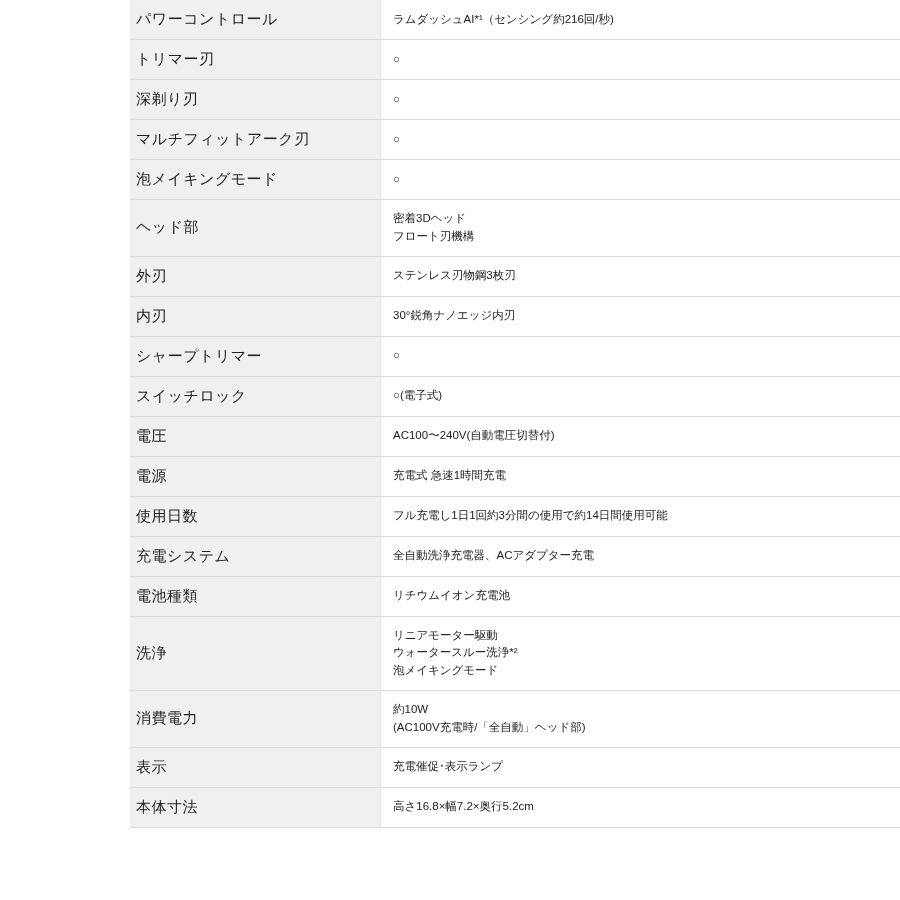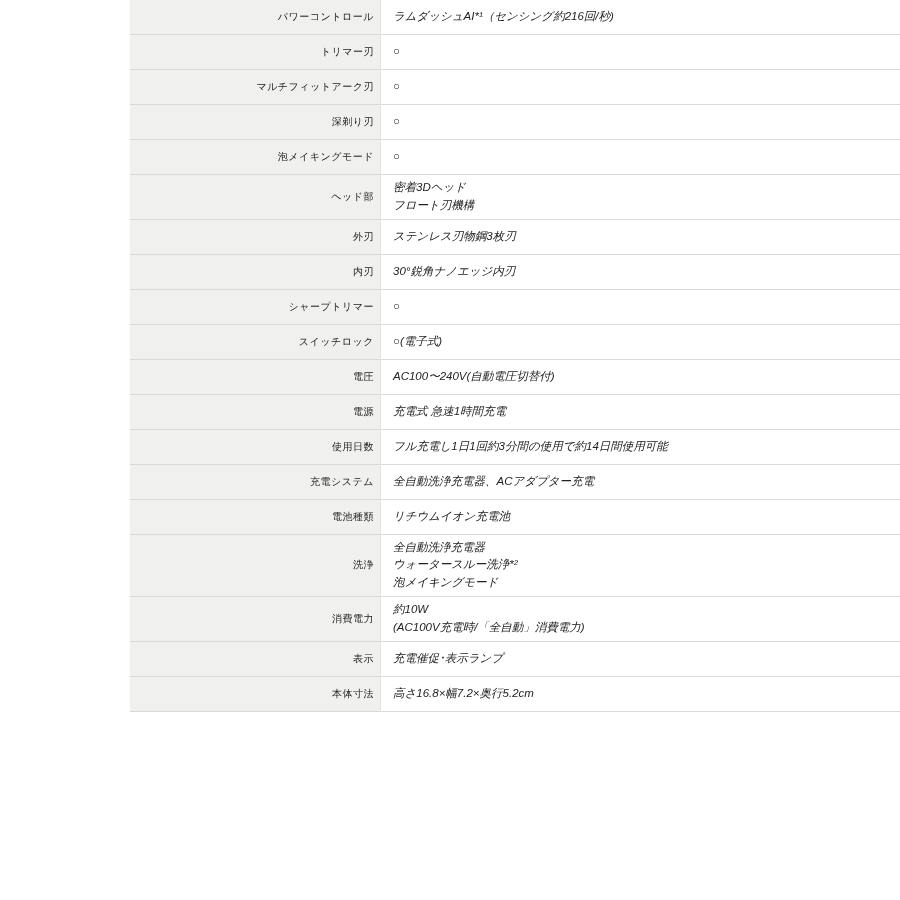--- a/index.html
+++ b/index.html
@@ -26,37 +26,36 @@
     table-layout: fixed;
     font-size: 11.5px;
   }
   table.spec-table tr {
     border-bottom: 1px solid #d9d9d9;
   }
   table.spec-table th {
     width: 238px;
     background: #f0f0ee;
     font-weight: normal;
-    text-align: right;
+    text-align: left;
     vertical-align: middle;
     padding: 10px 6px;
     color: #222222;
     letter-spacing: 0.5px;
-    font-size: 10px;
+    font-size: 15px;
     border-right: 1px solid #e3e3e1;
   }
   table.spec-table td {
     background: #ffffff;
     text-align: left;
     vertical-align: middle;
-    padding: 4px 12px;
+    padding: 10px 12px;
     color: #222222;
     line-height: 1.55;
     font-size: 11.5px;
-    font-style: italic;
   }
   .cell-line {
     display: block;
     white-space: pre;
   }
 </style>
 </head>
 <body>
 
 <div class="spec-wrap">
@@ -68,27 +67,27 @@
             <span class="cell-line">ラムダッシュAI*¹（センシング約216回/秒)</span>
           </td>
         </tr>
         <tr>
           <th>トリマー刃</th>
           <td>
             <span class="cell-line">○</span>
           </td>
         </tr>
         <tr>
-          <th>マルチフィットアーク刃</th>
+          <th>深剃り刃</th>
           <td>
             <span class="cell-line">○</span>
           </td>
         </tr>
         <tr>
-          <th>深剃り刃</th>
+          <th>マルチフィットアーク刃</th>
           <td>
             <span class="cell-line">○</span>
           </td>
         </tr>
         <tr>
           <th>泡メイキングモード</th>
           <td>
             <span class="cell-line">○</span>
           </td>
         </tr>
@@ -149,30 +148,30 @@
         </tr>
         <tr>
           <th>電池種類</th>
           <td>
             <span class="cell-line">リチウムイオン充電池</span>
           </td>
         </tr>
         <tr>
           <th>洗浄</th>
           <td>
-            <span class="cell-line">全自動洗浄充電器</span>
+            <span class="cell-line">リニアモーター駆動</span>
             <span class="cell-line">ウォータースルー洗浄*²</span>
             <span class="cell-line">泡メイキングモード</span>
           </td>
         </tr>
         <tr>
           <th>消費電力</th>
           <td>
             <span class="cell-line">約10W</span>
-            <span class="cell-line">(AC100V充電時/「全自動」消費電力)</span>
+            <span class="cell-line">(AC100V充電時/「全自動」ヘッド部)</span>
           </td>
         </tr>
         <tr>
           <th>表示</th>
           <td>
             <span class="cell-line">充電催促･表示ランプ</span>
           </td>
         </tr>
         <tr>
           <th>本体寸法</th>

